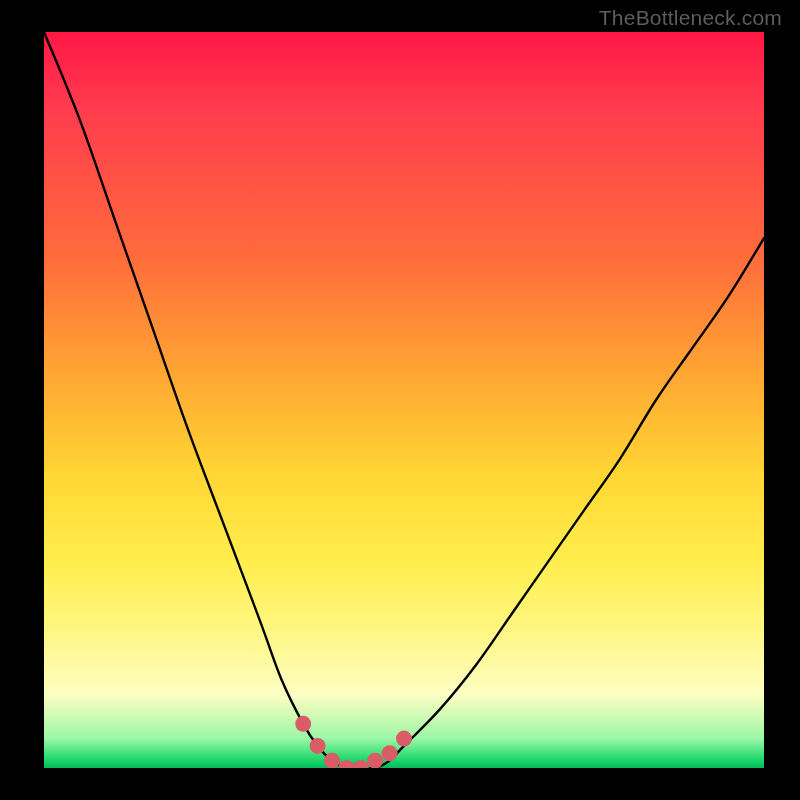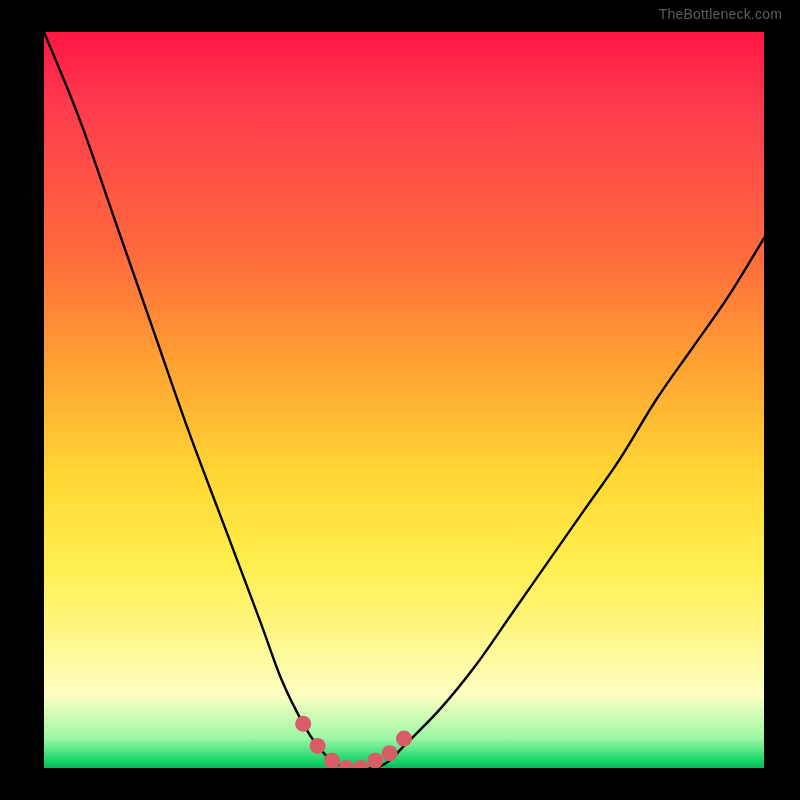--- a/index.html
+++ b/index.html
@@ -37,21 +37,21 @@
       #9cf7a6 96%,
       #18d66a 99%,
       #08b85b 100%
     );
   }
   .watermark {
     position: absolute;
     top: 6px;
     right: 18px;
     color: #5d5d5d;
-    font-size: 14px;
+    font-size: 21px;
     font-weight: 400;
     letter-spacing: 0.2px;
     user-select: none;
   }
   svg.curve-layer {
     position: absolute;
     left: 0;
     top: 0;
     width: 720px;
     height: 736px;

